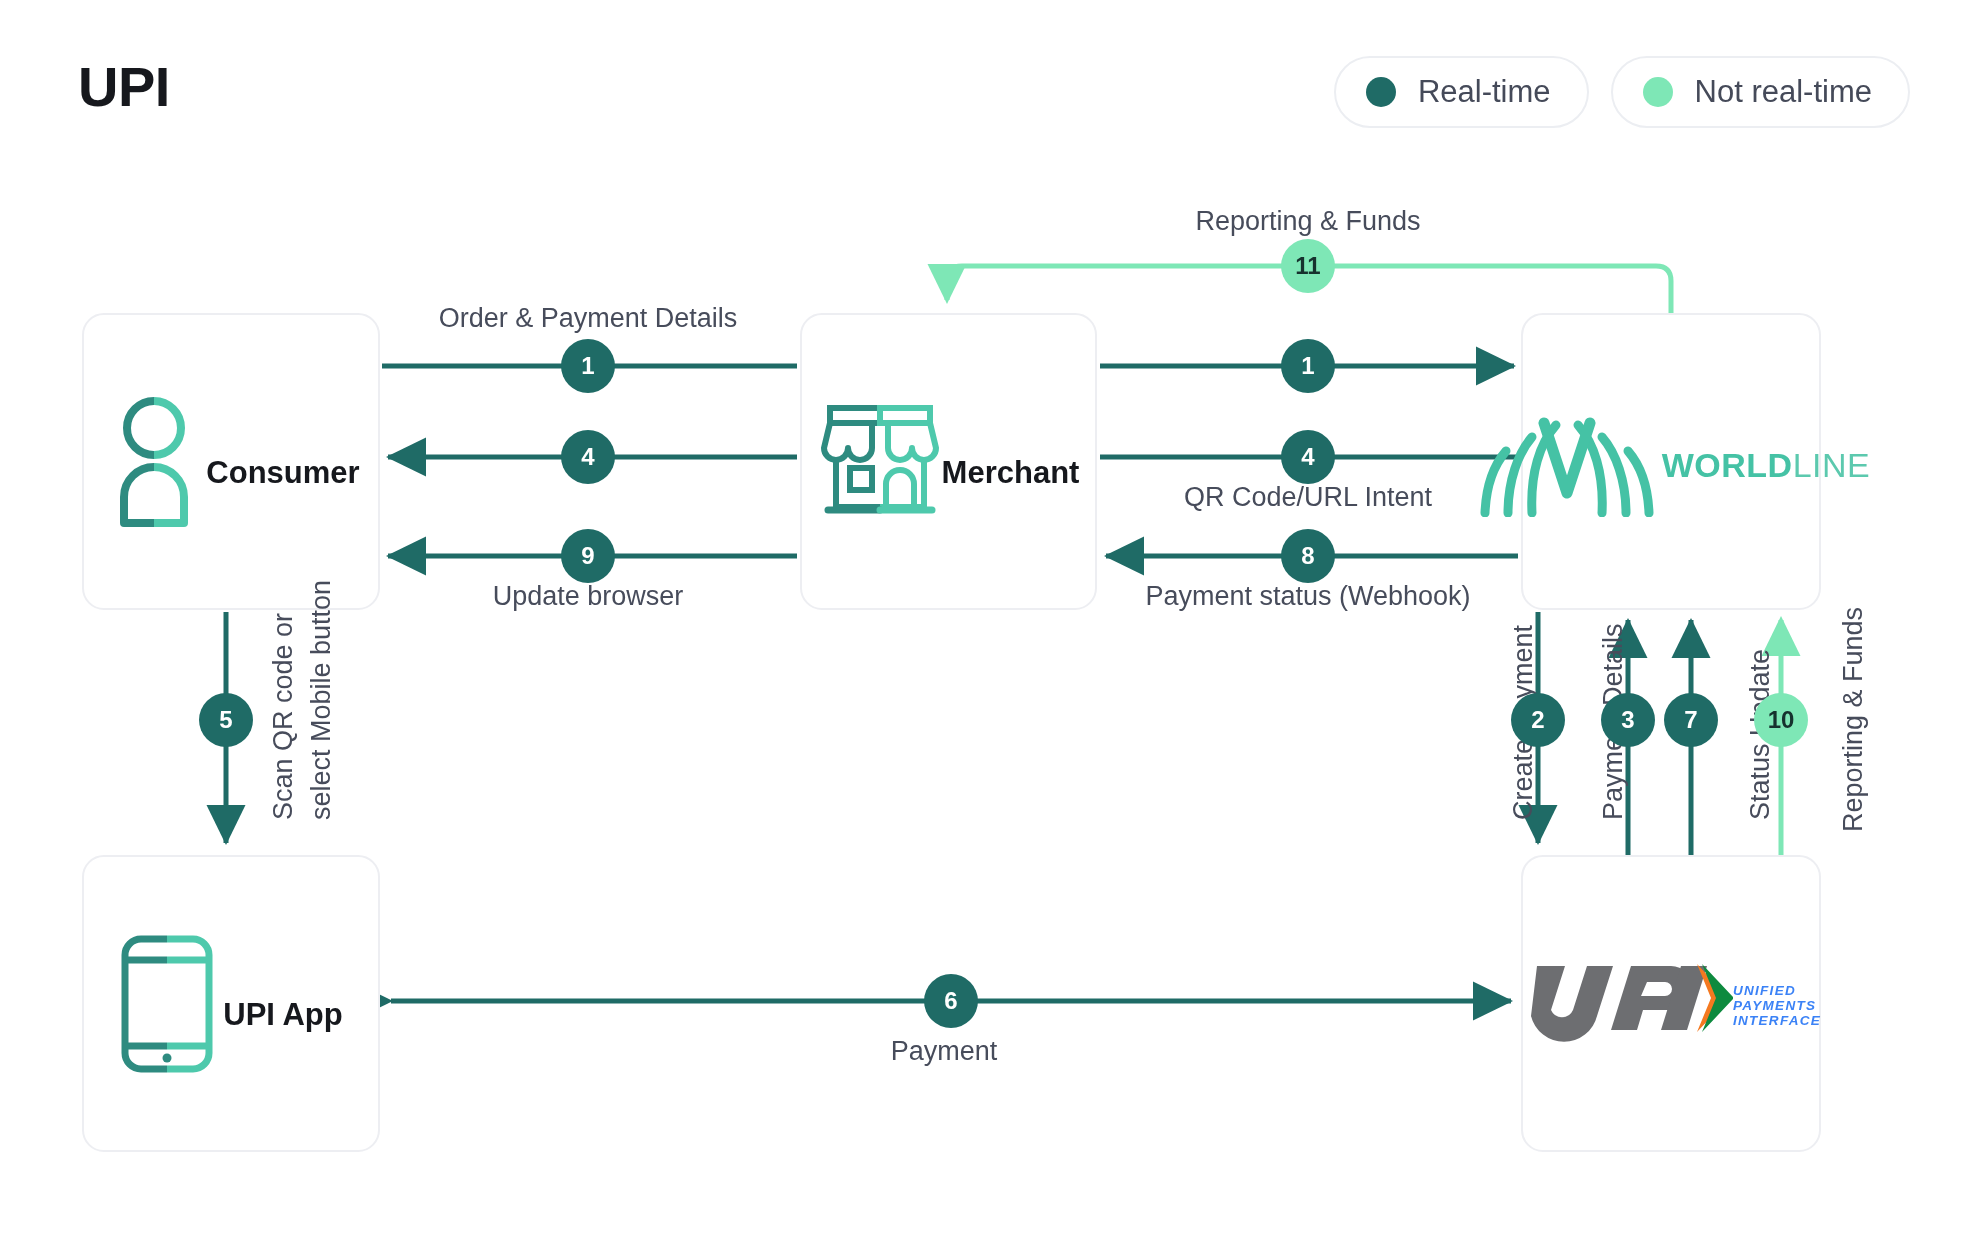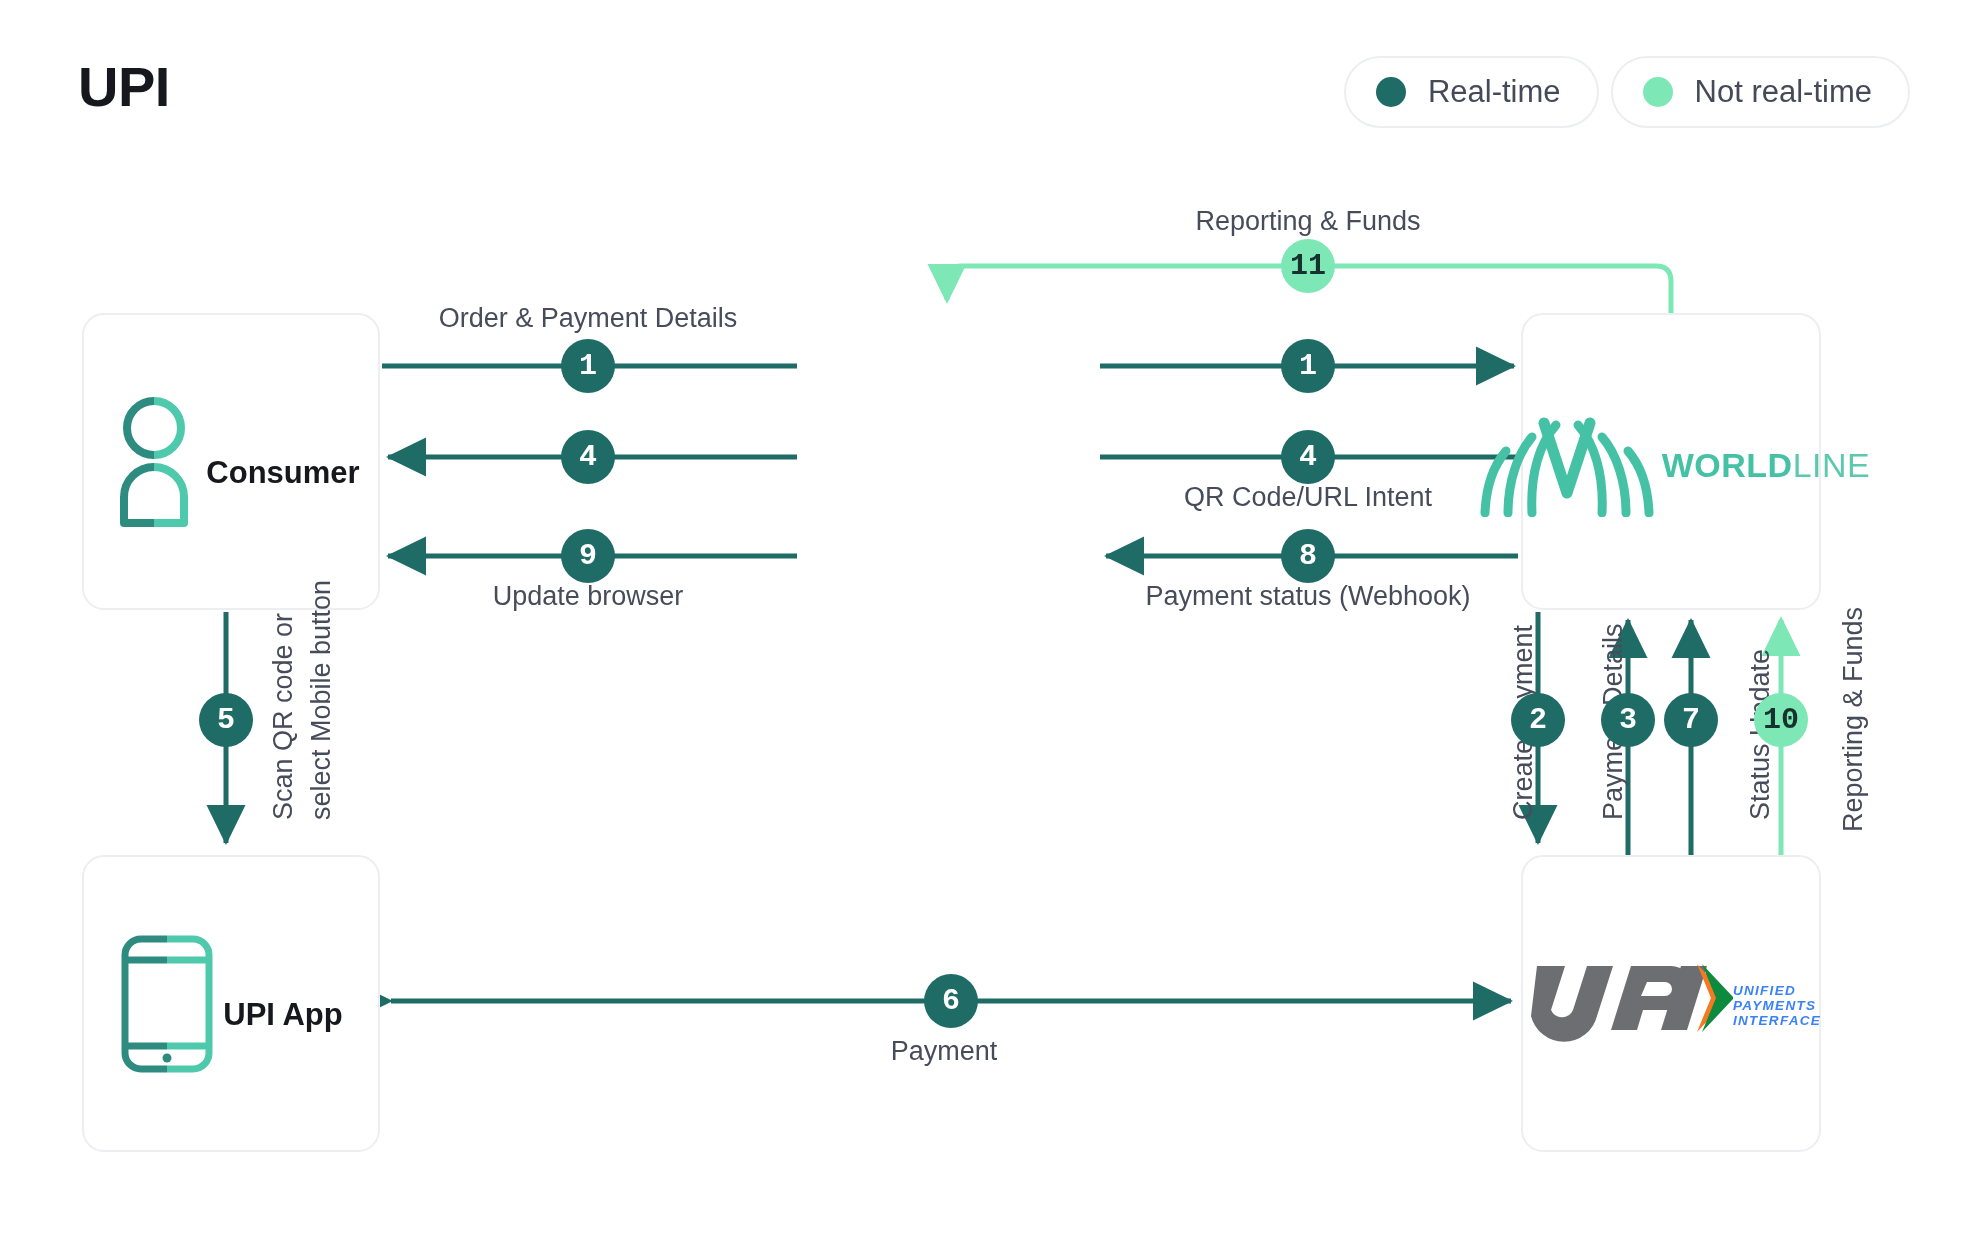--- a/index.html
+++ b/index.html
@@ -22,21 +22,21 @@
     font-size: 56px;
     font-weight: bold;
     letter-spacing: -0.5px;
     color: #16181d;
   }
   
   #legend {
     position: absolute;
     right: 58px; top: 56px;
     display: flex;
-    gap: 12px;
+    gap: 22px;
   }
   .legend-pill {
     display: flex;
     align-items: center;
     gap: 22px;
     border: 2px solid #eceef2;
     border-radius: 40px;
     padding: 14px 36px 14px 30px;
     background: #fff;
     height: 72px;
@@ -85,24 +85,23 @@
     z-index: 2;
   }
   
   .badge {
     position: absolute;
     width: 54px; height: 54px;
     border-radius: 50%;
     display: flex;
     align-items: center;
     justify-content: center;
-    font-size: 30px;
+    font-size: 24px;
     font-weight: bold;
     z-index: 6;
-    font-family: Liberation Mono, monospace;
   }
   .badge.dark  { background: #1f6b66; color: #ffffff; }
   .badge.mint  { background: #7ee7b6; color: #16322e; }
 
   
   .edge-label {
     position: absolute;
     font-size: 27px;
     color: #474c5b;
     white-space: nowrap;
@@ -180,20 +179,43 @@
       <svg width="104" height="134" viewBox="0 0 104 134">
         <path d="M52,6 A27,27 0 0,0 52,60" fill="none" stroke="#2e8b80" stroke-width="8"></path>
         <path d="M52,6 A27,27 0 0,1 52,60" fill="none" stroke="#4ec9ac" stroke-width="8"></path>
         <path d="M52,72 A30,30 0 0,0 22,102 L22,128 L52,128" fill="none" stroke="#2e8b80" stroke-width="8" stroke-linejoin="round"></path>
         <path d="M52,72 A30,30 0 0,1 82,102 L82,128 L52,128" fill="none" stroke="#4ec9ac" stroke-width="8" stroke-linejoin="round"></path>
       </svg>
     </div>
     <div class="node-label">Consumer</div>
   </div>
 
+  <div class="node" id="node-merchant">
+    <div class="node-icon">
+      <svg width="124" height="120" viewBox="0 0 124 120">
+
+        <rect x="12" y="6" width="50" height="15" fill="none" stroke="#2e8b80" stroke-width="6"></rect>
+        <rect x="62" y="6" width="50" height="15" fill="none" stroke="#4ec9ac" stroke-width="6"></rect>
+
+        <path d="M12,21 L6,46 a12,12 0 0,0 24,0 a12,12 0 0,0 24,0 l0,-25" fill="none" stroke="#2e8b80" stroke-width="6" stroke-linejoin="round"></path>
+        <path d="M112,21 L118,46 a12,12 0 0,1 -24,0 a12,12 0 0,1 -24,0 l0,-25" fill="none" stroke="#4ec9ac" stroke-width="6" stroke-linejoin="round"></path>
+
+        <path d="M18,58 L18,105 L62,105" fill="none" stroke="#2e8b80" stroke-width="6"></path>
+        <path d="M106,58 L106,105 L62,105" fill="none" stroke="#4ec9ac" stroke-width="6"></path>
+
+        <line x1="10" y1="108" x2="62" y2="108" stroke="#2e8b80" stroke-width="7" stroke-linecap="round"></line>
+        <line x1="62" y1="108" x2="114" y2="108" stroke="#4ec9ac" stroke-width="7" stroke-linecap="round"></line>
+
+        <rect x="32" y="66" width="22" height="22" fill="none" stroke="#2e8b80" stroke-width="6"></rect>
+
+        <path d="M68,105 L68,82 a14,14 0 0,1 28,0 L96,105" fill="none" stroke="#4ec9ac" stroke-width="6"></path>
+      </svg>
+    </div>
+    <div class="node-label">Merchant</div>
+  </div>
 
   <div class="node" id="node-worldline">
     <div class="node-icon">
       <svg width="190" height="110" viewBox="0 0 190 110">
         <g fill="none" stroke="#45c2a5" stroke-width="9" stroke-linecap="round">
           <path d="M13,106 C14,80 22,58 34,44"></path>
           <path d="M36,106 C36,74 46,46 60,30"></path>
           <path d="M60,106 C58,66 68,36 84,18"></path>
           <path d="M177,106 C176,80 168,58 156,44"></path>
           <path d="M154,106 C154,74 144,46 130,30"></path>

